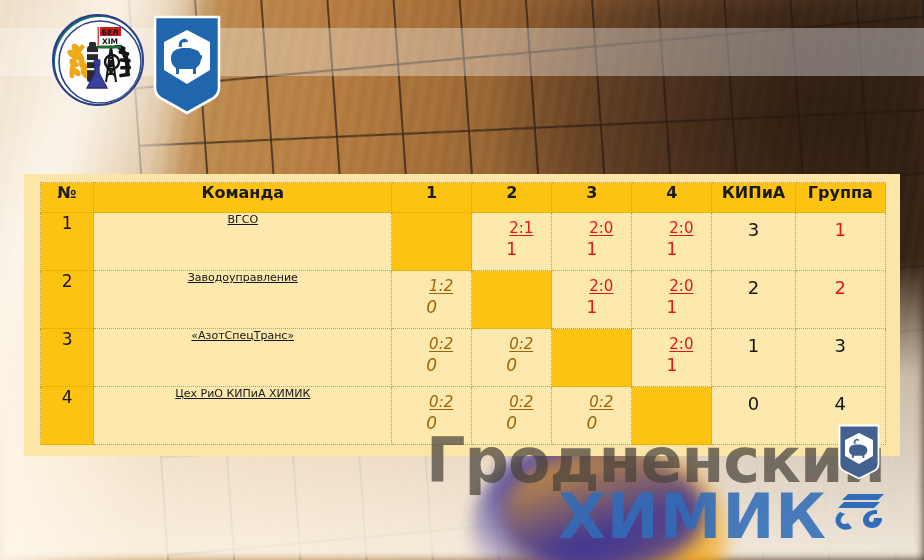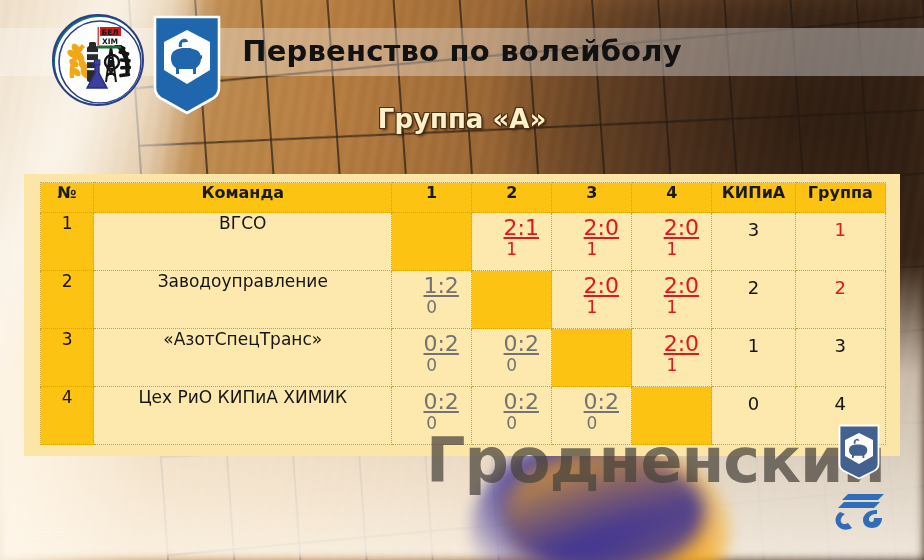--- a/index.html
+++ b/index.html
@@ -191,43 +191,44 @@
   }
   td.num {
     background: #fcc312;
     font-weight: 400;
     font-size: 17px;
     vertical-align: middle;
   }
   td.team {
     text-align: left;
     padding-left: 11px;
-    font-size: 17px;
+    font-size: 11px;
     vertical-align: middle;
     padding-bottom: 22px;
+    text-decoration: underline;
   }
   td.self {
     background: #fcc312;
   }
   .score {
     display: block;
     padding-top: 5px;
-    font-size: 22px;
+    font-size: 15px;
     line-height: 20px;
     text-decoration: underline;
     text-underline-offset: 2px;
     margin-left: 19px;
   }
   .pts {
     display: block;
     font-size: 17px;
     line-height: 22px;
   }
   .win .score, .win .pts { color: #e8141c; }
-  .loss .score, .loss .pts { color: #737373; }
+  .loss .score, .loss .pts { color: #a16207; font-style: italic; }
   .cell-simple {
     display: block;
     padding-top: 6px;
     font-size: 18px;
   }
   .rank-hi { color: #e8141c; }
   .rank-lo { color: #151515; }
 
   
   col.c-num   { width: 52px; }
@@ -303,22 +304,20 @@
       <div class="nl" style="left: 0px; top: 468px; width: 900px; height: 2px; transform: rotate(-1.2deg);"></div>
       <div class="nl" style="left: 0px; top: 546px; width: 900px; height: 2px; transform: rotate(1.4deg);"></div>
       <div class="nl" style="left: 0px; top: 624px; width: 900px; height: 2px; transform: rotate(-1.2deg);"></div>
     </div>
   <div class="bg-streak"></div>
   <div class="bg-floor"></div>
   <div class="bg-ball"></div>
   <div class="bg-ball2"></div>
 
   <div class="title-band"></div>
-  <div class="title">Первенство по волейболу</div>
-  <div class="subtitle">Группа «А»</div>
 
   <div class="logo-belhim">
     <svg viewBox="0 0 92 92" width="92" height="92" aria-hidden="true">
       <circle cx="46" cy="46" r="45" fill="#ffffff"></circle>
       <circle cx="46" cy="46" r="41" fill="none" stroke="#2b3f86" stroke-width="1.6"></circle>
 
       <g fill="#f0a818">
         <path d="M16 62 C14 50 19 36 28 28 L31 31 C23 39 19 51 20 62 Z"></path>
         <ellipse cx="22" cy="33" rx="3.6" ry="6" transform="rotate(-32 22 33)"></ellipse>
         <ellipse cx="26" cy="41" rx="3.6" ry="6" transform="rotate(-32 26 41)"></ellipse>
@@ -504,20 +503,21 @@
           </td>
           <td>
             <span class="cell-simple rank-lo">4</span>
           </td>
         </tr>
       </tbody>
   </table>
 
   <div class="wm">
     <div class="wm-line1">Гродненский</div>
+    <div class="wm-line2">ХИМИК</div>
     <div class="wm-shield">
       <svg viewBox="0 0 42 56" width="42" height="56" aria-hidden="true">
         <path d="M1.5 1.5 H40.5 V40 Q40.5 45 35 47.5 L21 54.5 L7 47.5 Q1.5 45 1.5 40 Z" fill="#43618f" stroke="#ffffff" stroke-width="1.8"></path>
         <path d="M21 9 L35 16 L35 32 L21 40 L7 32 L7 16 Z" fill="#ffffff"></path>
         <g fill="#43618f">
           <path d="M15 21 C12.5 21.6 11 23.4 11 26 C11 28.6 12.2 30.2 14 31.2 L14 34 L15.8 34 L15.8 31.8
                    L24.5 31.8 L24.5 34 L26.3 34 L26.3 31.2 C28.1 30.2 29.3 28.6 29.3 26
                    C29.3 23.6 28 22 26 21.4 L22.5 20.4 L17.5 20.4 Z"></path>
           <path d="M15.8 19.8 C15.2 17.4 16.4 15.6 18.2 15 C20 14.4 21.2 15.6 21.2 16.8 L19.4 16.8
                    C19.4 16.2 18.8 16.2 18.5 16.5 C17.6 16.9 17.3 18.3 17.6 19.8 Z"></path>

